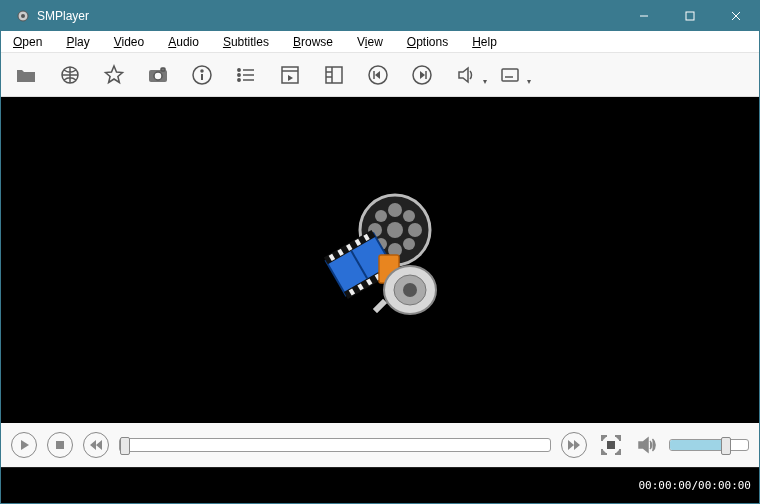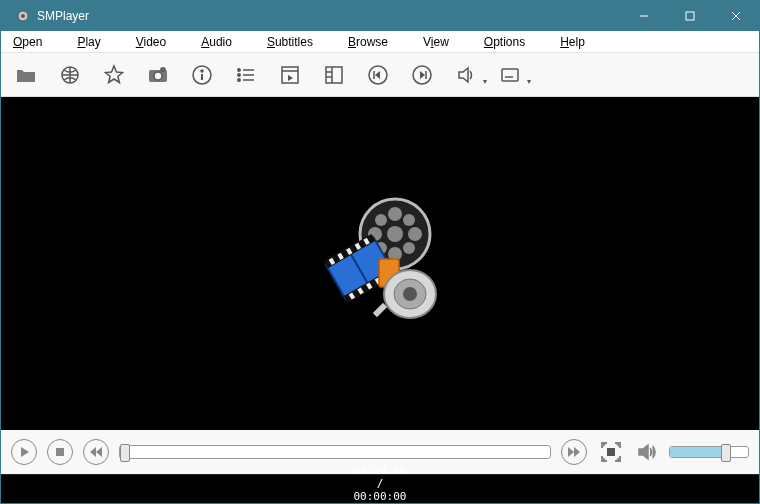--- a/index.html
+++ b/index.html
@@ -5,21 +5,21 @@
 * { margin: 0; padding: 0; box-sizing: border-box; }
 body { font-family: "Segoe UI", Tahoma, sans-serif; font-size: 12px; width: 760px; height: 504px; background: #fff; overflow: hidden; display: flex; flex-direction: column; border: 1px solid #3a7a8f; }
 
 .titlebar { height: 30px; background: #3a7a8f; color: #fff; display: flex; align-items: center; padding-left: 14px; user-select: none; }
 .titlebar .appicon { width: 16px; height: 16px; margin-right: 6px; display:flex; align-items:center; justify-content:center; }
 .titlebar .title { flex: 1; font-size: 12px; }
 .titlebar .winbtns { display: flex; height: 100%; }
 .titlebar .winbtn { width: 46px; display: flex; align-items: center; justify-content: center; color: #fff; }
 .titlebar .winbtn svg { stroke: #fff; fill: none; stroke-width: 1; }
 
-.menubar { height: 22px; background: #fff; border-bottom: 1px solid #e5e5e5; display: flex; align-items: center; padding: 0 4px; gap: 19px; }
+.menubar { height: 22px; background: #fff; border-bottom: 1px solid #e5e5e5; display: flex; align-items: center; padding: 0 4px; gap: 8px; }
 .menubar .mitem { padding: 2px 8px; font-size: 12px; color: #000; }
 .menubar .mitem .ul { text-decoration: underline; }
 
 .toolbar { height: 44px; background: #f8f8f8; border-bottom: 1px solid #ddd; display: flex; align-items: center; padding: 0 12px; gap: 18px; }
 .toolbar .tbtn { width: 26px; height: 26px; display:flex; align-items:center; justify-content:center; position:relative; }
 .toolbar svg { stroke: #555; fill: none; stroke-width: 1.5; }
 .toolbar .dropdown-arrow { position:absolute; right:-8px; bottom:2px; font-size:8px; color:#555; }
 
 .videoarea { flex: 1; background: #000; display: flex; align-items: center; justify-content: center; }
 .logo { width: 150px; height: 150px; position: relative; }
@@ -27,21 +27,21 @@
 .controls { height: 44px; background: #f8f8f8; display: flex; align-items: center; padding: 0 10px; gap: 10px; }
 .ctrlbtn { width: 26px; height: 26px; border: 1.6px solid #888; border-radius: 50%; display:flex; align-items:center; justify-content:center; }
 .ctrlbtn svg { stroke:#888; fill:#888; }
 .ctrlbtn.noborder { border:none; }
 .seekbar { flex:1; height: 14px; border:1px solid #999; border-radius:3px; background:#fff; position:relative; }
 .seekbar .thumb { position:absolute; left:0; top:-2px; width:10px; height:18px; background:#e8e8e8; border:1px solid #888; border-radius:2px; }
 .volbar { width: 80px; height:12px; border:1px solid #999; border-radius:3px; position:relative; background:#fff; }
 .volbar .fill { position:absolute; left:0; top:0; bottom:0; width:70%; background:#9ed4e6; border-radius:2px 0 0 2px; }
 .volbar .vthumb { position:absolute; left:66%; top:-3px; width:10px; height:18px; background:#e8e8e8; border:1px solid #888; border-radius:2px; }
 
-.statusbar { height: 29px; background: #000; color: #fff; display: flex; align-items: center; justify-content: flex-end; padding: 0 8px; font-size: 11px; font-family: monospace; border-top:1px solid #222;flex-direction:column;}
+.statusbar { height: 36px; background: #000; color: #fff; display: flex; align-items: center; justify-content: flex-end; padding: 0 8px; font-size: 11px; font-family: monospace; border-top:1px solid #222;}
 </style>
 </head>
 <body>
 
 <div class="titlebar">
   <div class="appicon">
     <svg width="14" height="14" viewBox="0 0 14 14">
         <circle cx="7" cy="7" r="5" fill="#ccc" stroke="#555"></circle>
         <circle cx="7" cy="7" r="2" fill="#555"></circle>
       </svg>

